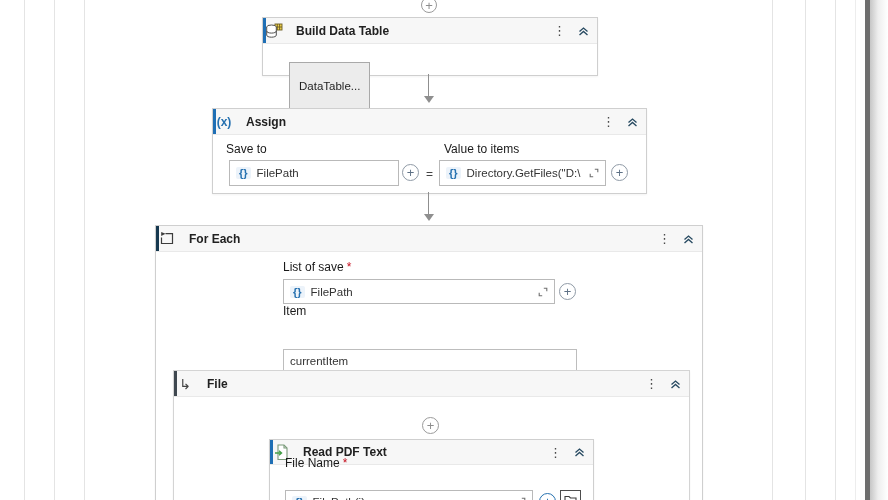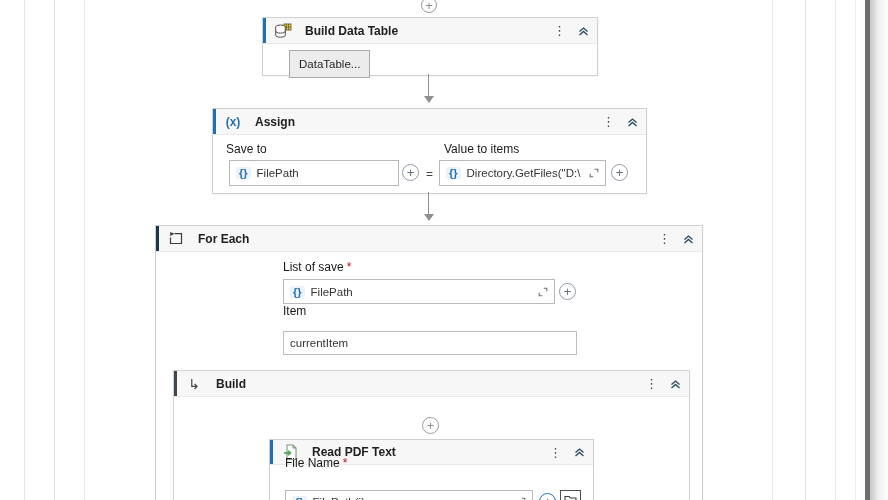--- a/index.html
+++ b/index.html
@@ -4,21 +4,21 @@
 <style>
   html,body{margin:0;padding:0;background:#fff;}
   #canvas{position:relative;width:888px;height:500px;overflow:hidden;background:#ffffff;
           font-family:"Liberation Sans","DejaVu Sans",sans-serif;color:#1f1f1f;}
   .vline{position:absolute;top:0;bottom:0;width:1px;background:#e4e4e4;}
   .edge-dark{position:absolute;top:0;bottom:0;left:865px;width:5px;background:#6e6e6e;}
   .edge-shadow{position:absolute;top:0;bottom:0;left:870px;right:0;
                background:linear-gradient(to right,#c6c6c6 0%,#eeeeee 45%,#ffffff 100%);}
   .card{position:absolute;background:#ffffff;border:1px solid #cfcfcf;box-shadow:0 1px 2px rgba(0,0,0,.05);}
   .card-header{position:relative;height:26px;background:#f7f7f7;border-bottom:1px solid #e9e9e9;
-               display:flex;align-items:center;padding:0 7px 0 10px;box-sizing:border-box;}
+               display:flex;align-items:center;padding:0 7px 0 1px;box-sizing:border-box;}
   .accent{position:absolute;left:0;top:0;bottom:0;width:3px;}
   .accent-blue{background:#1f6fb5;}
   .accent-navy{background:#16384f;}
   .accent-dark{background:#3f4850;}
   .hicon{display:inline-flex;align-items:center;justify-content:center;width:20px;flex:none;}
   .htitle{font-size:12px;font-weight:bold;color:#212121;margin-left:12px;white-space:nowrap;}
   .hbtns{margin-left:auto;display:flex;align-items:center;gap:9px;}
   .kebab{font-size:13px;color:#4a4a4a;line-height:1;cursor:pointer;padding:0 2px;}
   .chev{display:inline-flex;cursor:pointer;}
   .flabel{position:absolute;font-size:12px;color:#191919;white-space:nowrap;}
@@ -33,21 +33,21 @@
            border-radius:50%;color:#5d7085;display:flex;align-items:center;justify-content:center;
            font-size:13px;line-height:1;background:#fff;cursor:pointer;}
   .plusbtn.blue{border-color:#2671b0;color:#2671b0;}
   .addcircle{position:absolute;width:16px;height:16px;box-sizing:border-box;border:1px solid #9b9b9b;
              border-radius:50%;color:#8d8d8d;display:flex;align-items:center;justify-content:center;
              font-size:13px;line-height:1;background:#fff;cursor:pointer;}
   .arrow-line{position:absolute;width:1px;background:#8f8f8f;}
   .arrow-head{position:absolute;width:0;height:0;border-left:5px solid transparent;
               border-right:5px solid transparent;border-top:7px solid #8f8f8f;}
   .gbtn{position:absolute;background:#ececec;border:1px solid #a9a9a9;font-size:11.5px;color:#1f1f1f;
-        padding:7px 9px;font-family:inherit;cursor:pointer;}
+        padding:17px 9px;font-family:inherit;cursor:pointer;margin-top:12px;}
   .folderbtn{position:absolute;width:21px;height:21px;box-sizing:border-box;border:1px solid #4d4d4d;
              background:#fff;display:flex;align-items:center;justify-content:center;cursor:pointer;}
   .eq{position:absolute;font-size:12px;color:#444;}
   .plain{font-size:11.5px;color:#333;}
 </style>
 </head>
 <body>
 
 <div id="canvas">
 
@@ -160,29 +160,29 @@
       <span>FilePath</span>
       <span class="expand">
         <svg width="10" height="10" viewBox="0 0 10 10">
             <path d="M1.2 5.8 V8.8 H4.2 M5.8 1.2 H8.8 V4.2" stroke="#6f6f6f" stroke-width="1.1" fill="none"></path>
           </svg>
       </span>
     </div>
     <div class="plusbtn" style="left:403px;top:57px">+</div>
 
     <span class="flabel" style="left:127px;top:78px">Item</span>
-    <div class="xfield" style="left:127px;top:105px;width:294px;height:24px;border-color:#bdbdbd">
+    <div class="xfield" style="left:127px;top:123px;width:294px;height:24px;border-color:#bdbdbd">
       <span class="plain">currentItem</span>
     </div>
 
     <div class="card" style="left:17px;top:144px;width:515px;height:170px;border-color:#d4d4d4">
       <div class="card-header">
         <span class="accent accent-dark"></span>
         <span class="hicon" style="color:#444;font-size:14px">↳</span>
-        <span class="htitle">Build</span>
+        <span class="htitle">File</span>
         <span class="hbtns">
           <span class="kebab">⋮</span>
           <span class="chev">
             <svg width="13" height="12" viewBox="0 0 12 12">
                 <path d="M2 6.6 L6 3 L10 6.6 M2 10 L6 6.4 L10 10" stroke="#274a61" stroke-width="1.3" fill="none"></path>
               </svg>
           </span>
         </span>
       </div>
 

